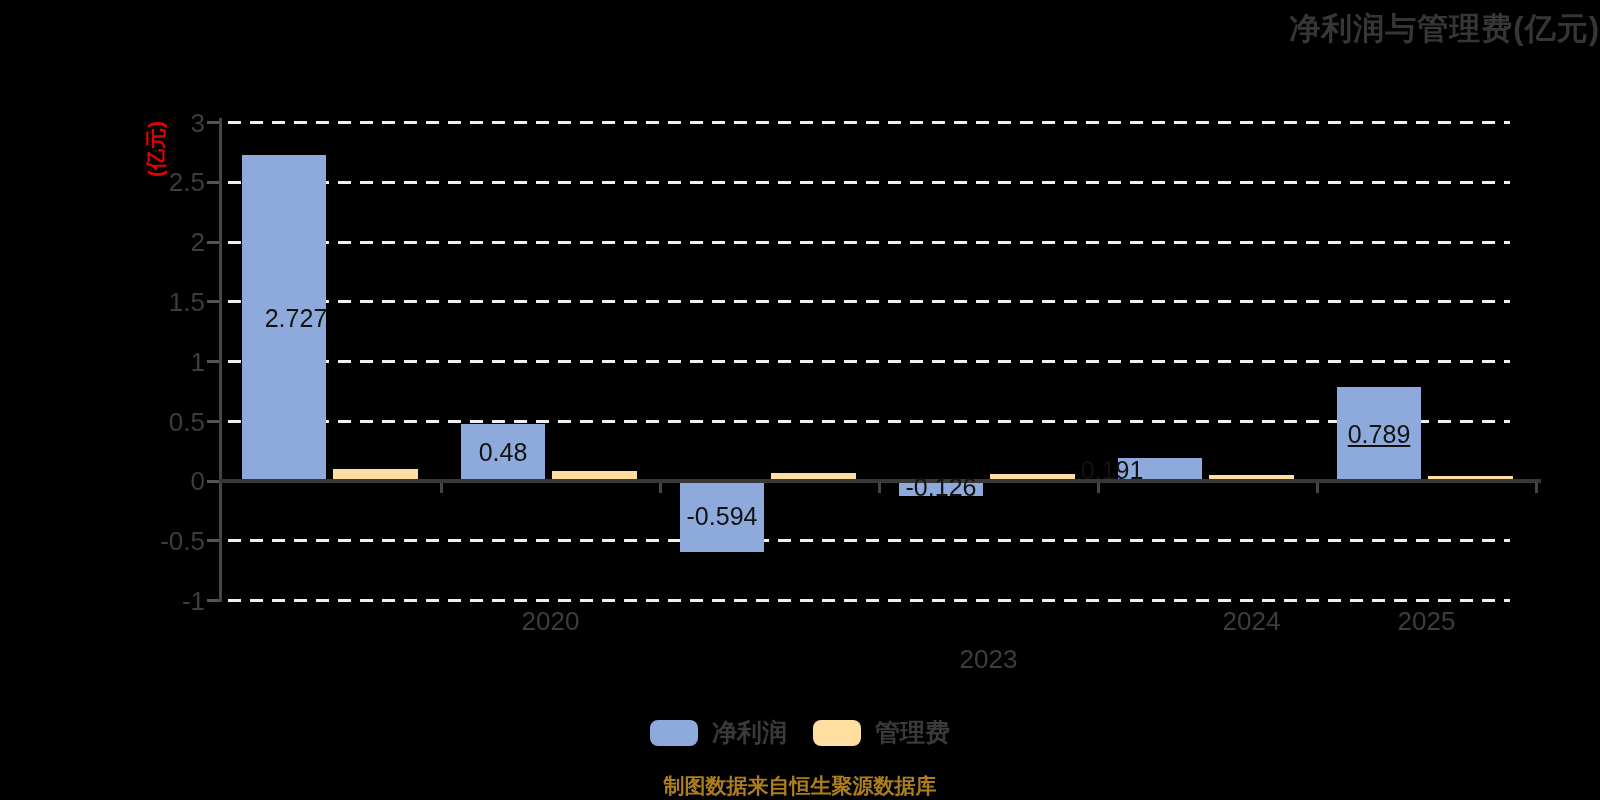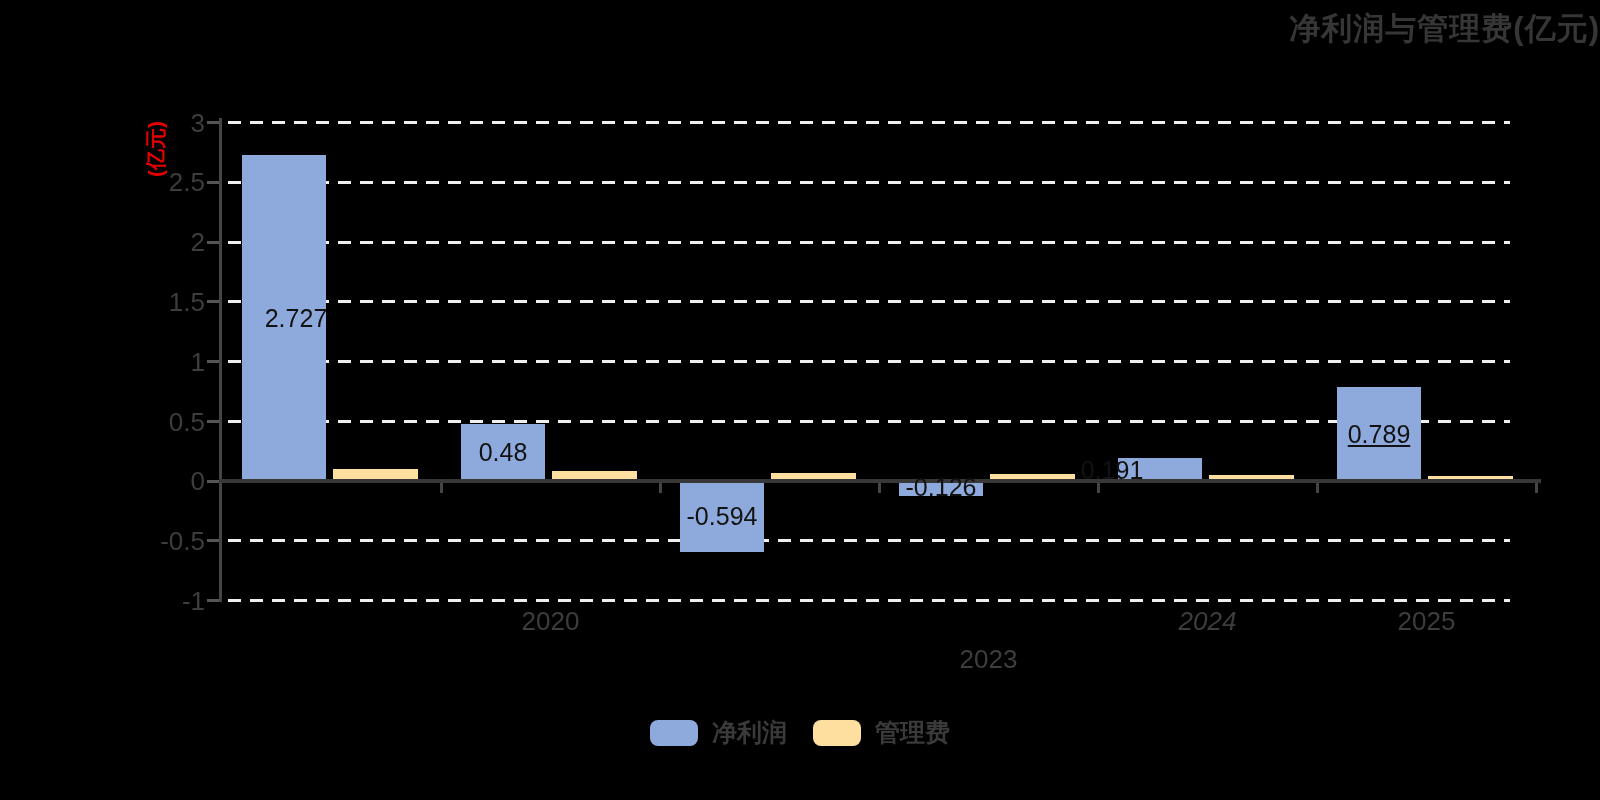--- a/index.html
+++ b/index.html
@@ -86,21 +86,21 @@
       <div class="yaxis"></div>
       <div class="xaxis"></div>
       <div class="xtick" style="left: 440px;"></div>
       <div class="xtick" style="left: 659px;"></div>
       <div class="xtick" style="left: 878px;"></div>
       <div class="xtick" style="left: 1097px;"></div>
       <div class="xtick" style="left: 1316px;"></div>
       <div class="xtick" style="left: 1535px;"></div>
       <div class="xlab" style="left: 441px; width: 219px;">2020</div>
       <div class="xlab" style="left: 879px; width: 219px; margin-top: 38px;">2023</div>
-      <div class="xlab" style="left: 1098px; width: 219px; font-style: italic;">2024</div>
+      <div class="xlab" style="left: 1142px; width: 219px;">2024</div>
       <div class="xlab" style="left: 1317px; width: 219px;">2025</div>
       <div class="bar" style="left: 242px; width: 84px; height: 325.876px; top: 155.124px; background: rgb(142, 169, 219);"></div>
       <div class="blab" style="left: 216px; top: 303.062px;">2.727</div>
       <div class="bar" style="left: 461px; width: 84px; height: 57.36px; top: 423.64px; background: rgb(142, 169, 219);"></div>
       <div class="blab" style="left: 423px; top: 437.32px;">0.48</div>
       <div class="bar" style="left: 680px; width: 84px; height: 70.983px; top: 481px; background: rgb(142, 169, 219);"></div>
       <div class="blab" style="left: 642px; top: 501.491px;">-0.594</div>
       <div class="bar" style="left: 899px; width: 84px; height: 15.057px; top: 481px; background: rgb(142, 169, 219);"></div>
       <div class="blab" style="left: 861px; top: 472px;">-0.126</div>
       <div class="bar" style="left: 1118px; width: 84px; height: 22.8245px; top: 458.175px; background: rgb(142, 169, 219);"></div>
@@ -119,13 +119,14 @@
     <div class="legend-item">
       <span class="swatch" id="swatch-0" style="background: rgb(142, 169, 219);"></span>
       <span>净利润</span>
     </div>
     <div class="legend-item">
       <span class="swatch" id="swatch-1" style="background: rgb(255, 223, 160);"></span>
       <span>管理费</span>
     </div>
   </div>
 
+  <div class="footer">制图数据来自恒生聚源数据库</div>
 </div>
 
 </body></html>

